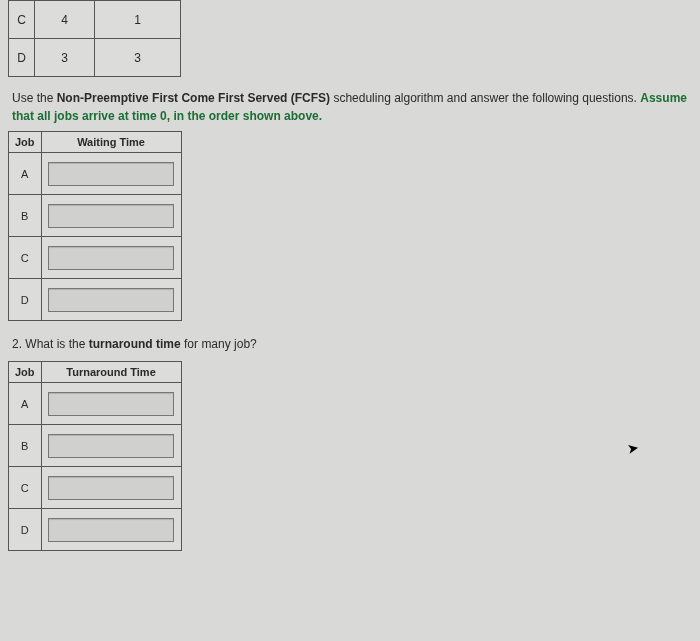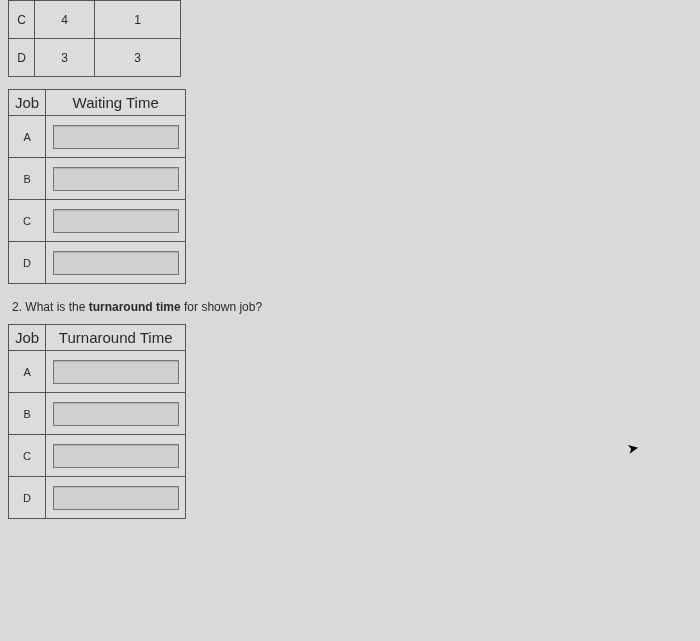--- a/index.html
+++ b/index.html
@@ -43,21 +43,21 @@
     table.answer {
       border-collapse: collapse;
       margin: 6px 0 14px 0;
     }
     table.answer th, table.answer td {
       border: 1px solid #555;
       background: #dcdcda;
       text-align: center;
       vertical-align: middle;
     }
-    table.answer th { font-weight: 400; font-size: 15px; padding: 4px 6px; }
+    table.answer th { font-weight: 700; font-size: 11px; padding: 4px 6px; }
     table.answer th.jobh { width: 28px; }
     table.answer th.timeh { width: 140px; }
     table.answer td.jobc { width: 28px; height: 42px; font-size: 11px; }
     table.answer td.inputc { width: 140px; height: 42px; padding: 0; }
     table.answer input.ans {
       width: 126px;
       height: 24px;
       margin: 0 auto;
       display: block;
       border: 1px solid #777;
@@ -89,20 +89,23 @@
       <td class="col3">1</td>
     </tr>
     <tr>
       <td class="job">D</td>
       <td class="col2">3</td>
       <td class="col3">3</td>
     </tr>
   </tbody>
     </table>
 
+  <p class="instr">
+    <span>Use the </span><b>Non-Preemptive First Come First Served (FCFS)</b><span> scheduling algorithm and answer the following questions. </span><span class="green">Assume that all jobs arrive at time 0, in the order shown above.</span>
+  </p>
 
 
   <table class="answer">
     <tbody>
         <tr>
       <th class="jobh">Job</th>
       <th class="timeh">Waiting Time</th>
     </tr>
     <tr>
       <td class="jobc">A</td>
@@ -125,21 +128,21 @@
     <tr>
       <td class="jobc">D</td>
       <td class="inputc">
             <input class="ans" type="text" value="" style="">
           </td>
     </tr>
   </tbody>
     </table>
 
   <p class="qprompt">
-    <span>2. </span><span>What is the </span><b>turnaround time</b><span> for shown job?</span>
+    <span>2. </span><span>What is the </span><b>turnaround time</b><span> for many job?</span>
   </p>
 
   <table class="answer">
     <tbody>
         <tr>
       <th class="jobh">Job</th>
       <th class="timeh">Turnaround Time</th>
     </tr>
     <tr>
       <td class="jobc">A</td>

